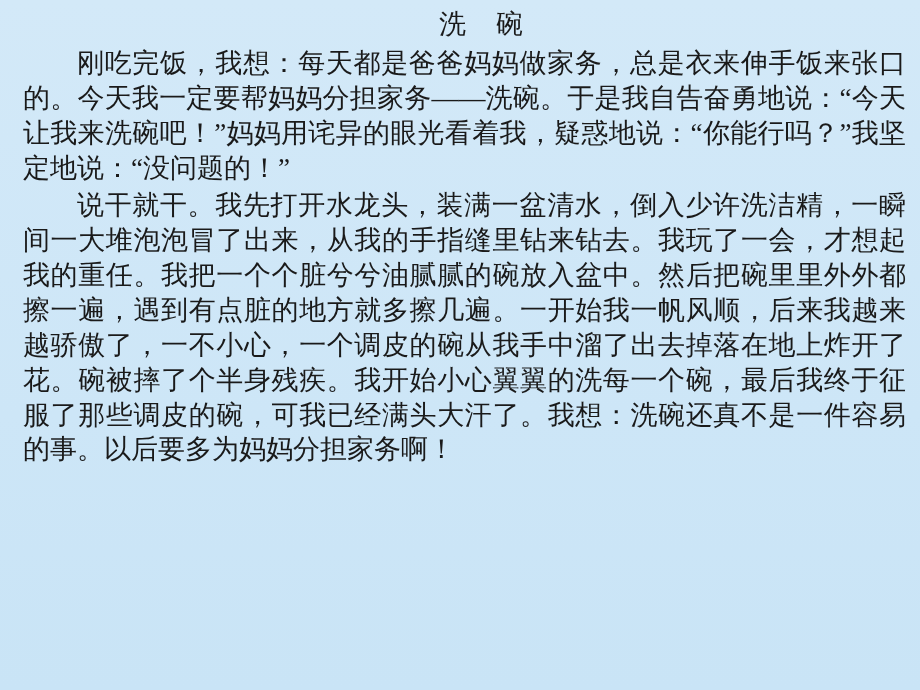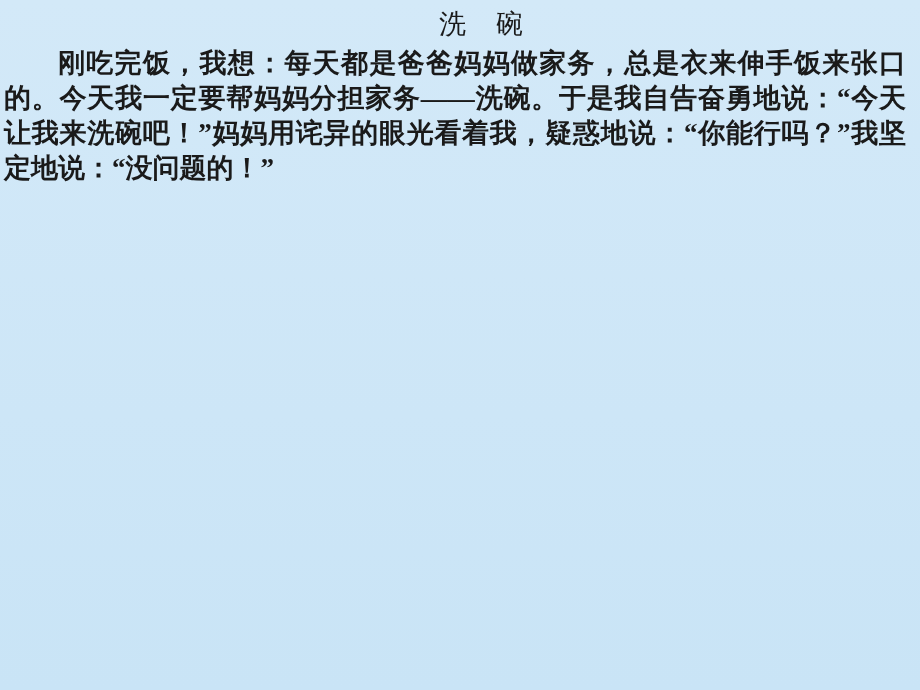--- a/index.html
+++ b/index.html
@@ -29,22 +29,21 @@
     padding-top: 6px;
     margin: 0 0 4px 0;
     font-family: "Liberation Serif", "DejaVu Serif", serif;
     padding-left: 44px;
   }
   .title .gap {
     display: inline-block;
     width: 28px;
   }
   .body-text {
-    padding: 0 14px 0 4px;
-    font-weight: bold;
+    padding: 0 14px 0 23px;
   }
   .para {
     font-size: 27px;
     line-height: 1.295;
     color: #1a1a1a;
     text-indent: 54px;
     margin: 0 0 0 0;
     text-align: justify;
     text-justify: inter-character;
     letter-spacing: 0px;
@@ -56,15 +55,16 @@
 </style>
 </head>
 <body>
 
 <div class="slide">
 
   <h1 class="title"><span>洗</span><span class="gap"></span><span>碗</span></h1>
 
   <div class="body-text">
     <p class="para">刚吃完饭，我想：每天都是爸爸妈妈做家务，总是衣来伸手饭来张口的。今天我一定要帮妈妈分担家务——洗碗。于是我自告奋勇地说：“今天让我来洗碗吧！”妈妈用诧异的眼光看着我，疑惑地说：“你能行吗？”我坚定地说：“没问题的！”</p>
+    <p class="para">说干就干。我先打开水龙头，装满一盆清水，倒入少许洗洁精，一瞬间一大堆泡泡冒了出来，从我的手指缝里钻来钻去。我玩了一会，才想起我的重任。我把一个个脏兮兮油腻腻的碗放入盆中。然后把碗里里外外都擦一遍，遇到有点脏的地方就多擦几遍。一开始我一帆风顺，后来我越来越骄傲了，一不小心，一个调皮的碗从我手中溜了出去掉落在地上炸开了花。碗被摔了个半身残疾。我开始小心翼翼的洗每一个碗，最后我终于征服了那些调皮的碗，可我已经满头大汗了。我想：洗碗还真不是一件容易的事。以后要多为妈妈分担家务啊！</p>
   </div>
 
 </div>
 
 </body></html>

